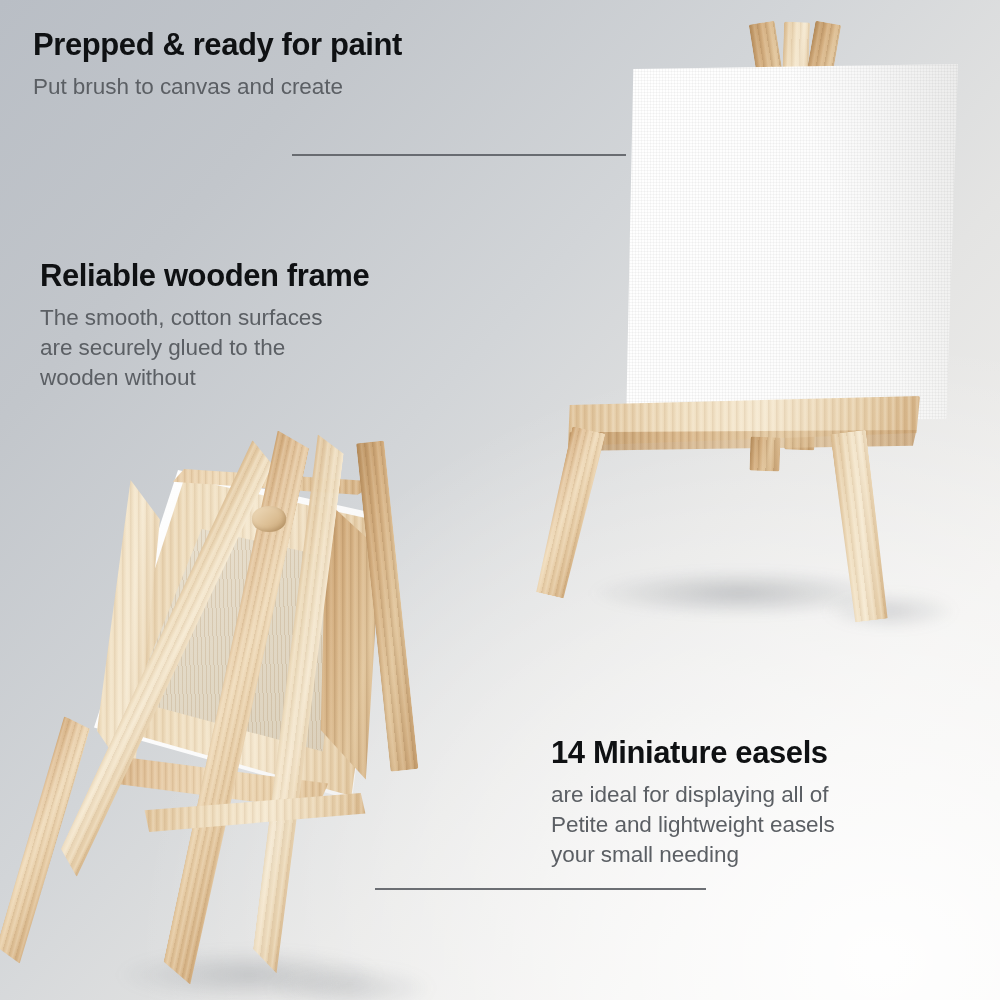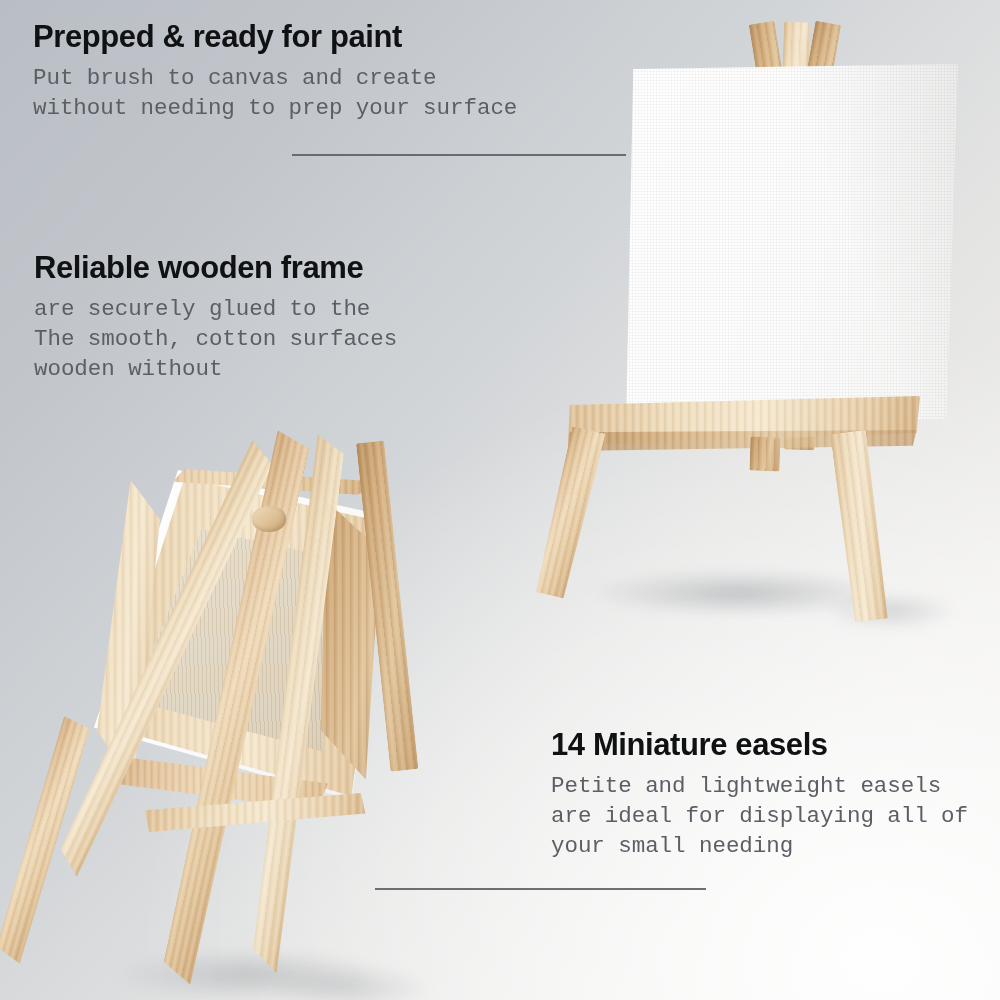--- a/index.html
+++ b/index.html
@@ -12,30 +12,30 @@
     position:relative;width:1000px;height:1000px;overflow:hidden;
     background:
       radial-gradient(120% 100% at 88% 96%, rgba(255,255,255,0.95) 0%, rgba(255,255,255,0.45) 34%, rgba(255,255,255,0) 62%),
       linear-gradient(132deg,#b9bec5 0%, #c2c6cb 20%, #d2d5d8 42%, #e4e4e3 62%, #efeeec 80%, #f3f2f0 100%);
   }
 
   
   .block{position:absolute;}
   .head{
     font-size:31px;font-weight:700;color:#0f1113;
-    letter-spacing:-0.4px;line-height:1.16;margin:0 0 9px 0;white-space:nowrap;
+    letter-spacing:-0.4px;line-height:1.16;margin:8px 0 9px 0;white-space:nowrap;
   }
   .sub{
     font-size:22.5px;font-weight:400;color:#5b5f64;
-    line-height:1.33;letter-spacing:-0.05px;margin:0;font-family:Liberation Mono, monospace;
+    line-height:1.33;letter-spacing:-0.05px;margin:0;
   }
   .sub span{display:block;white-space:nowrap;}
 
   #block-prepped{left:33px;top:19px;}
-  #block-frame{left:34px;top:250px;}
+  #block-frame{left:40px;top:250px;}
   #block-easels{left:551px;top:727px;}
 
   
   .leader{position:absolute;height:2px;background:#5f6368;opacity:.92;}
   #leader-top{left:292px;top:154px;width:334px;}
   #leader-bottom{left:375px;top:888px;width:331px;}
 
   
   .wood{
     position:absolute;
@@ -261,35 +261,34 @@
     <div id="peg-left"></div>
   </div>
 
   <div class="leader" id="leader-top"></div>
   <div class="leader" id="leader-bottom"></div>
 
   <div class="block" id="block-prepped">
     <p class="head">Prepped &amp; ready for paint</p>
     <p class="sub">
       <span>Put brush to canvas and create</span>
-      <span>without needing to prep your surface</span>
     </p>
   </div>
 
   <div class="block" id="block-frame">
     <p class="head">Reliable wooden frame</p>
     <p class="sub">
+      <span>The smooth, cotton surfaces</span>
       <span>are securely glued to the</span>
-      <span>The smooth, cotton surfaces</span>
       <span>wooden without</span>
     </p>
   </div>
 
   <div class="block" id="block-easels">
     <p class="head">14 Miniature easels</p>
     <p class="sub">
+      <span>are ideal for displaying all of</span>
       <span>Petite and lightweight easels</span>
-      <span>are ideal for displaying all of</span>
       <span>your small needing</span>
     </p>
   </div>
 
 </div>
 
 </body></html>

